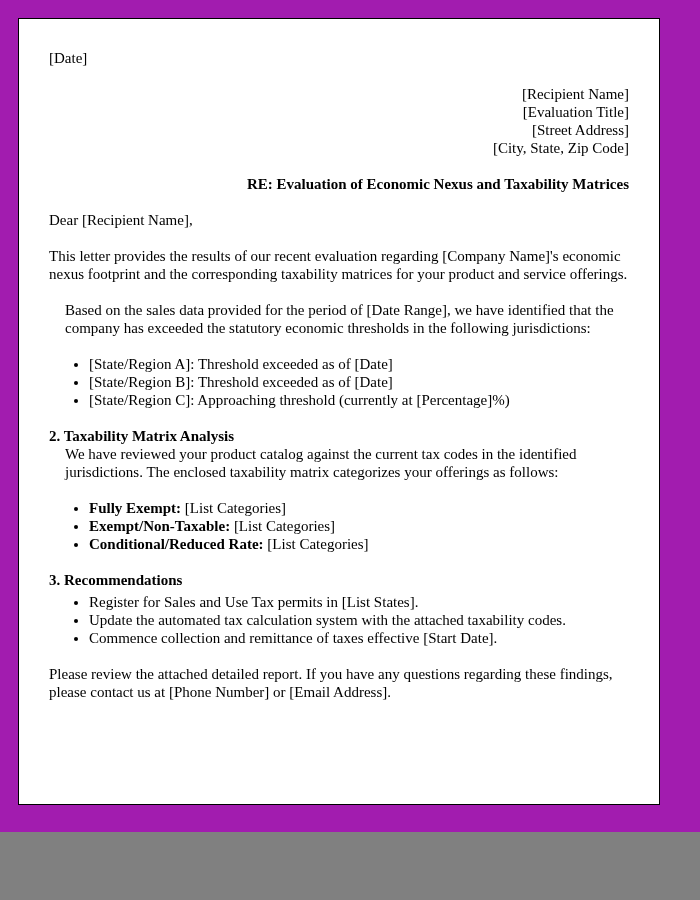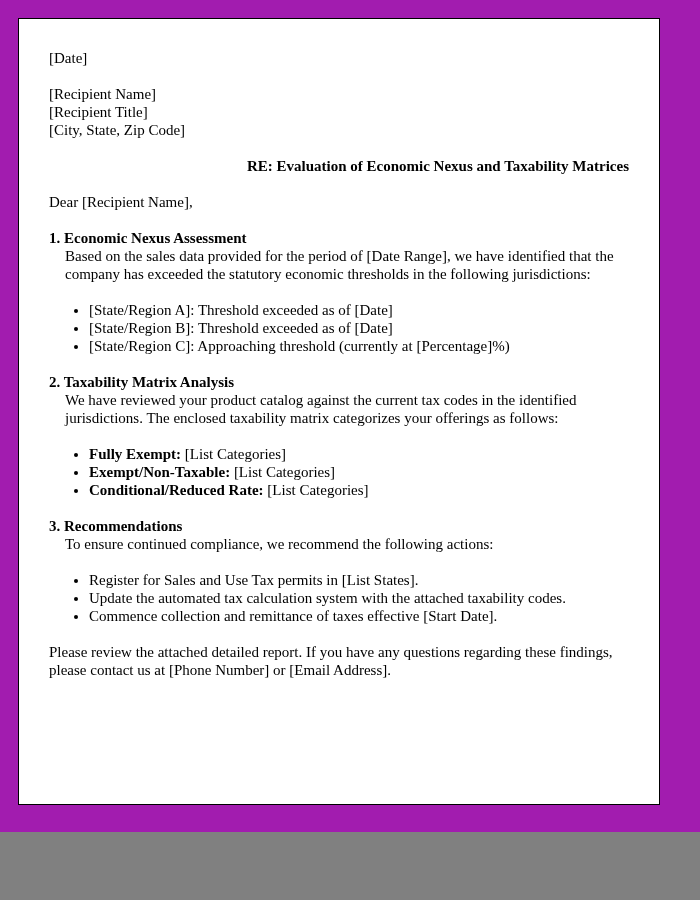--- a/index.html
+++ b/index.html
@@ -29,20 +29,21 @@
   }
   .letter-border, .letter-border * {
     font-size: 15px;
     line-height: 18px;
   }
   p, .para {
     margin: 0 0 18px 0;
   }
   .addr-line {
     margin: 0;
+    text-align: right;
   }
   .recipient-block {
     margin: 0 0 18px 0;
   }
   .bold {
     font-weight: bold;
     text-align: right;
   }
   ul {
     list-style-type: disc;
@@ -71,52 +72,52 @@
 </head>
 <body>
 
 <div class="viewport">
   <div class="letter-border">
 
     <p>[Date]</p>
 
     <div class="recipient-block">
       <div class="addr-line">[Recipient Name]</div>
-      <div class="addr-line">[Recipient Title]</div>
+      <div class="addr-line">[Evaluation Title]</div>
+      <div class="addr-line">[Street Address]</div>
       <div class="addr-line">[City, State, Zip Code]</div>
     </div>
 
     <p class="bold">RE: Evaluation of Economic Nexus and Taxability Matrices</p>
 
     <p>Dear [Recipient Name],</p>
 
+    <p>This letter provides the results of our recent evaluation regarding [Company Name]'s economic nexus footprint and the corresponding taxability matrices for your product and service offerings.</p>
 
     <div>
-      <div class="section-heading">1. Economic Nexus Assessment</div>
       <div class="section-body">Based on the sales data provided for the period of [Date Range], we have identified that the company has exceeded the statutory economic thresholds in the following jurisdictions:</div>
       <ul>
         <li>[State/Region A]: Threshold exceeded as of [Date]</li>
         <li>[State/Region B]: Threshold exceeded as of [Date]</li>
         <li>[State/Region C]: Approaching threshold (currently at [Percentage]%)</li>
       </ul>
     </div>
 
     <div>
       <div class="section-heading">2. Taxability Matrix Analysis</div>
       <div class="section-body">We have reviewed your product catalog against the current tax codes in the identified jurisdictions. The enclosed taxability matrix categorizes your offerings as follows:</div>
       <ul>
         <li><span class="bold">Fully Exempt:</span><span> [List Categories]</span></li>
         <li><span class="bold">Exempt/Non-Taxable:</span><span> [List Categories]</span></li>
         <li><span class="bold">Conditional/Reduced Rate:</span><span> [List Categories]</span></li>
       </ul>
     </div>
 
     <div>
       <div class="section-heading">3. Recommendations</div>
-      <div class="section-body">To ensure continued compliance, we recommend the following actions:</div>
       <ul>
         <li>Register for Sales and Use Tax permits in [List States].</li>
         <li>Update the automated tax calculation system with the attached taxability codes.</li>
         <li>Commence collection and remittance of taxes effective [Start Date].</li>
       </ul>
     </div>
 
     <p>Please review the attached detailed report. If you have any questions regarding these findings, please contact us at [Phone Number] or [Email Address].</p>
 
   </div>

